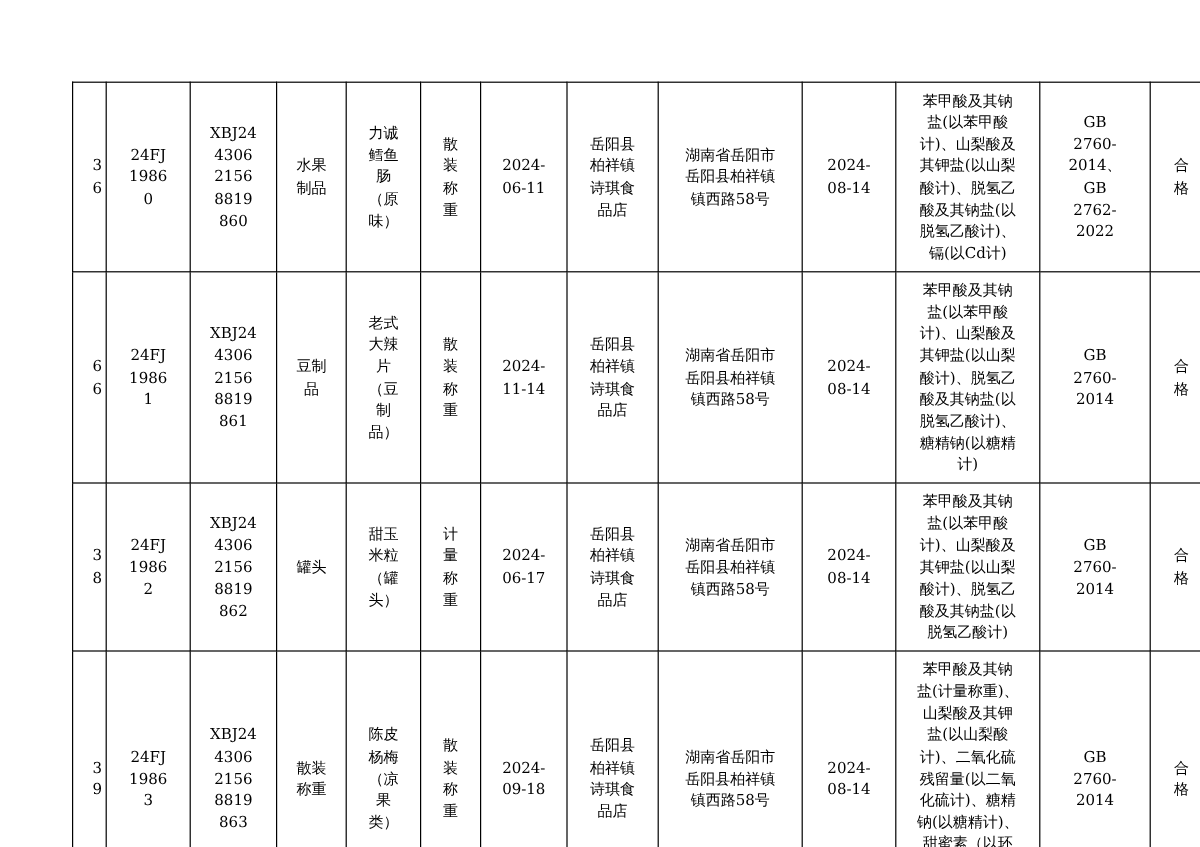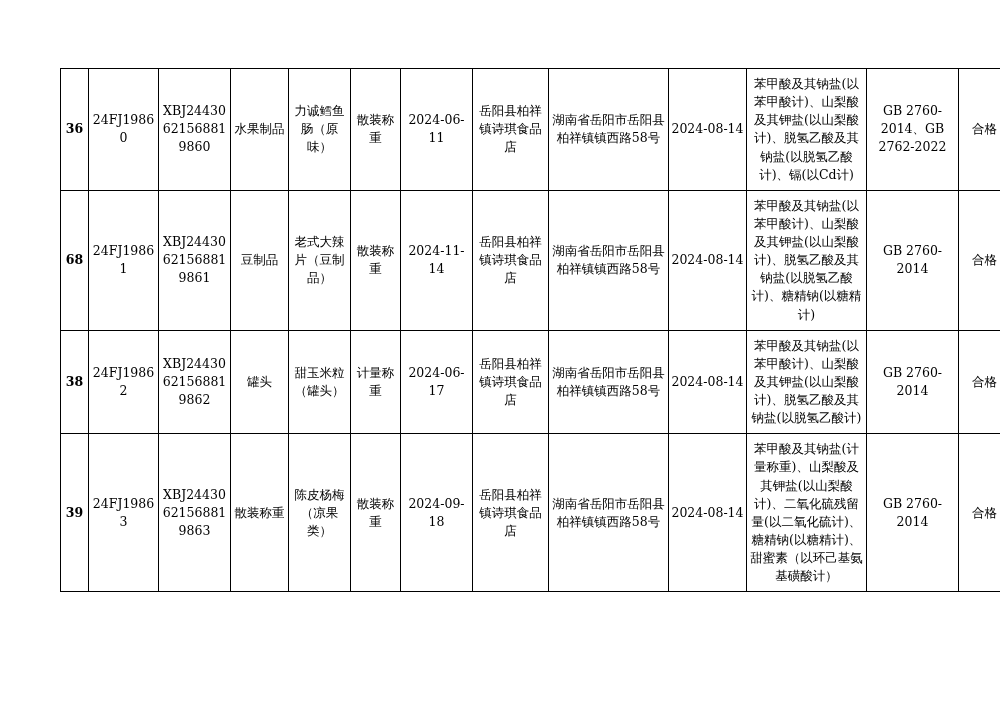--- a/index.html
+++ b/index.html
@@ -32,40 +32,40 @@
     width: 880px;
     border: 1.5px solid #000;
   }
   table.report td {
     border: 1px solid #000;
     text-align: center;
     vertical-align: middle;
     font-family: "DejaVu Serif", "Liberation Serif", serif;
     font-size: 12.5px;
     line-height: 1.45;
-    padding: 6px 1px;
+    padding: 6px 16px;
     word-wrap: break-word;
     overflow-wrap: break-word;
   }
   
   col.c0 { width: 28px; }
   col.c1 { width: 70px; }
   col.c2 { width: 72px; }
   col.c3 { width: 58px; }
   col.c4 { width: 62px; }
   col.c5 { width: 50px; }
   col.c6 { width: 72px; }
   col.c7 { width: 76px; }
   col.c8 { width: 120px; }
   col.c9 { width: 78px; }
   col.c10 { width: 120px; }
   col.c11 { width: 92px; }
   col.c12 { width: 52px; }
 
-  .cell-num { font-size: 12.5px; font-weight: bold; }
+  .cell-num { font-size: 12.5px; }
   .cell-code { font-size: 12.5px; letter-spacing: 0; }
   .cell-small { font-size: 12.5px; }
   .cell-items { font-size: 12.5px; line-height: 1.5; padding-left: 4px; padding-right: 4px; }
   .cell-std { font-size: 12.5px; }
   .row-36 td { height: 88px; }
   .row-37 td { height: 116px; margin-left: 24px; }
   .row-38 td { height: 88px; margin-left: 29px; }
   .row-39 td { height: 112px; }
 </style>
 </head>
@@ -99,21 +99,21 @@
           <td class="cell-small">散装称重</td>
           <td class="cell-small">2024-06-11</td>
           <td class="cell-small">岳阳县柏祥镇诗琪食品店</td>
           <td class="cell-small">湖南省岳阳市岳阳县柏祥镇镇西路58号</td>
           <td class="cell-small">2024-08-14</td>
           <td class="cell-items">苯甲酸及其钠盐(以苯甲酸计)、山梨酸及其钾盐(以山梨酸计)、脱氢乙酸及其钠盐(以脱氢乙酸计)、镉(以Cd计)</td>
           <td class="cell-std">GB 2760-2014、GB 2762-2022</td>
           <td class="cell-small">合格</td>
         </tr>
         <tr class="row-37">
-          <td class="cell-num">68</td>
+          <td class="cell-num">66</td>
           <td class="cell-code">24FJ19861</td>
           <td class="cell-code">XBJ24430621568819861</td>
           <td class="cell-small">豆制品</td>
           <td class="cell-small">老式大辣片（豆制品）</td>
           <td class="cell-small">散装称重</td>
           <td class="cell-small">2024-11-14</td>
           <td class="cell-small">岳阳县柏祥镇诗琪食品店</td>
           <td class="cell-small">湖南省岳阳市岳阳县柏祥镇镇西路58号</td>
           <td class="cell-small">2024-08-14</td>
           <td class="cell-items">苯甲酸及其钠盐(以苯甲酸计)、山梨酸及其钾盐(以山梨酸计)、脱氢乙酸及其钠盐(以脱氢乙酸计)、糖精钠(以糖精计)</td>

